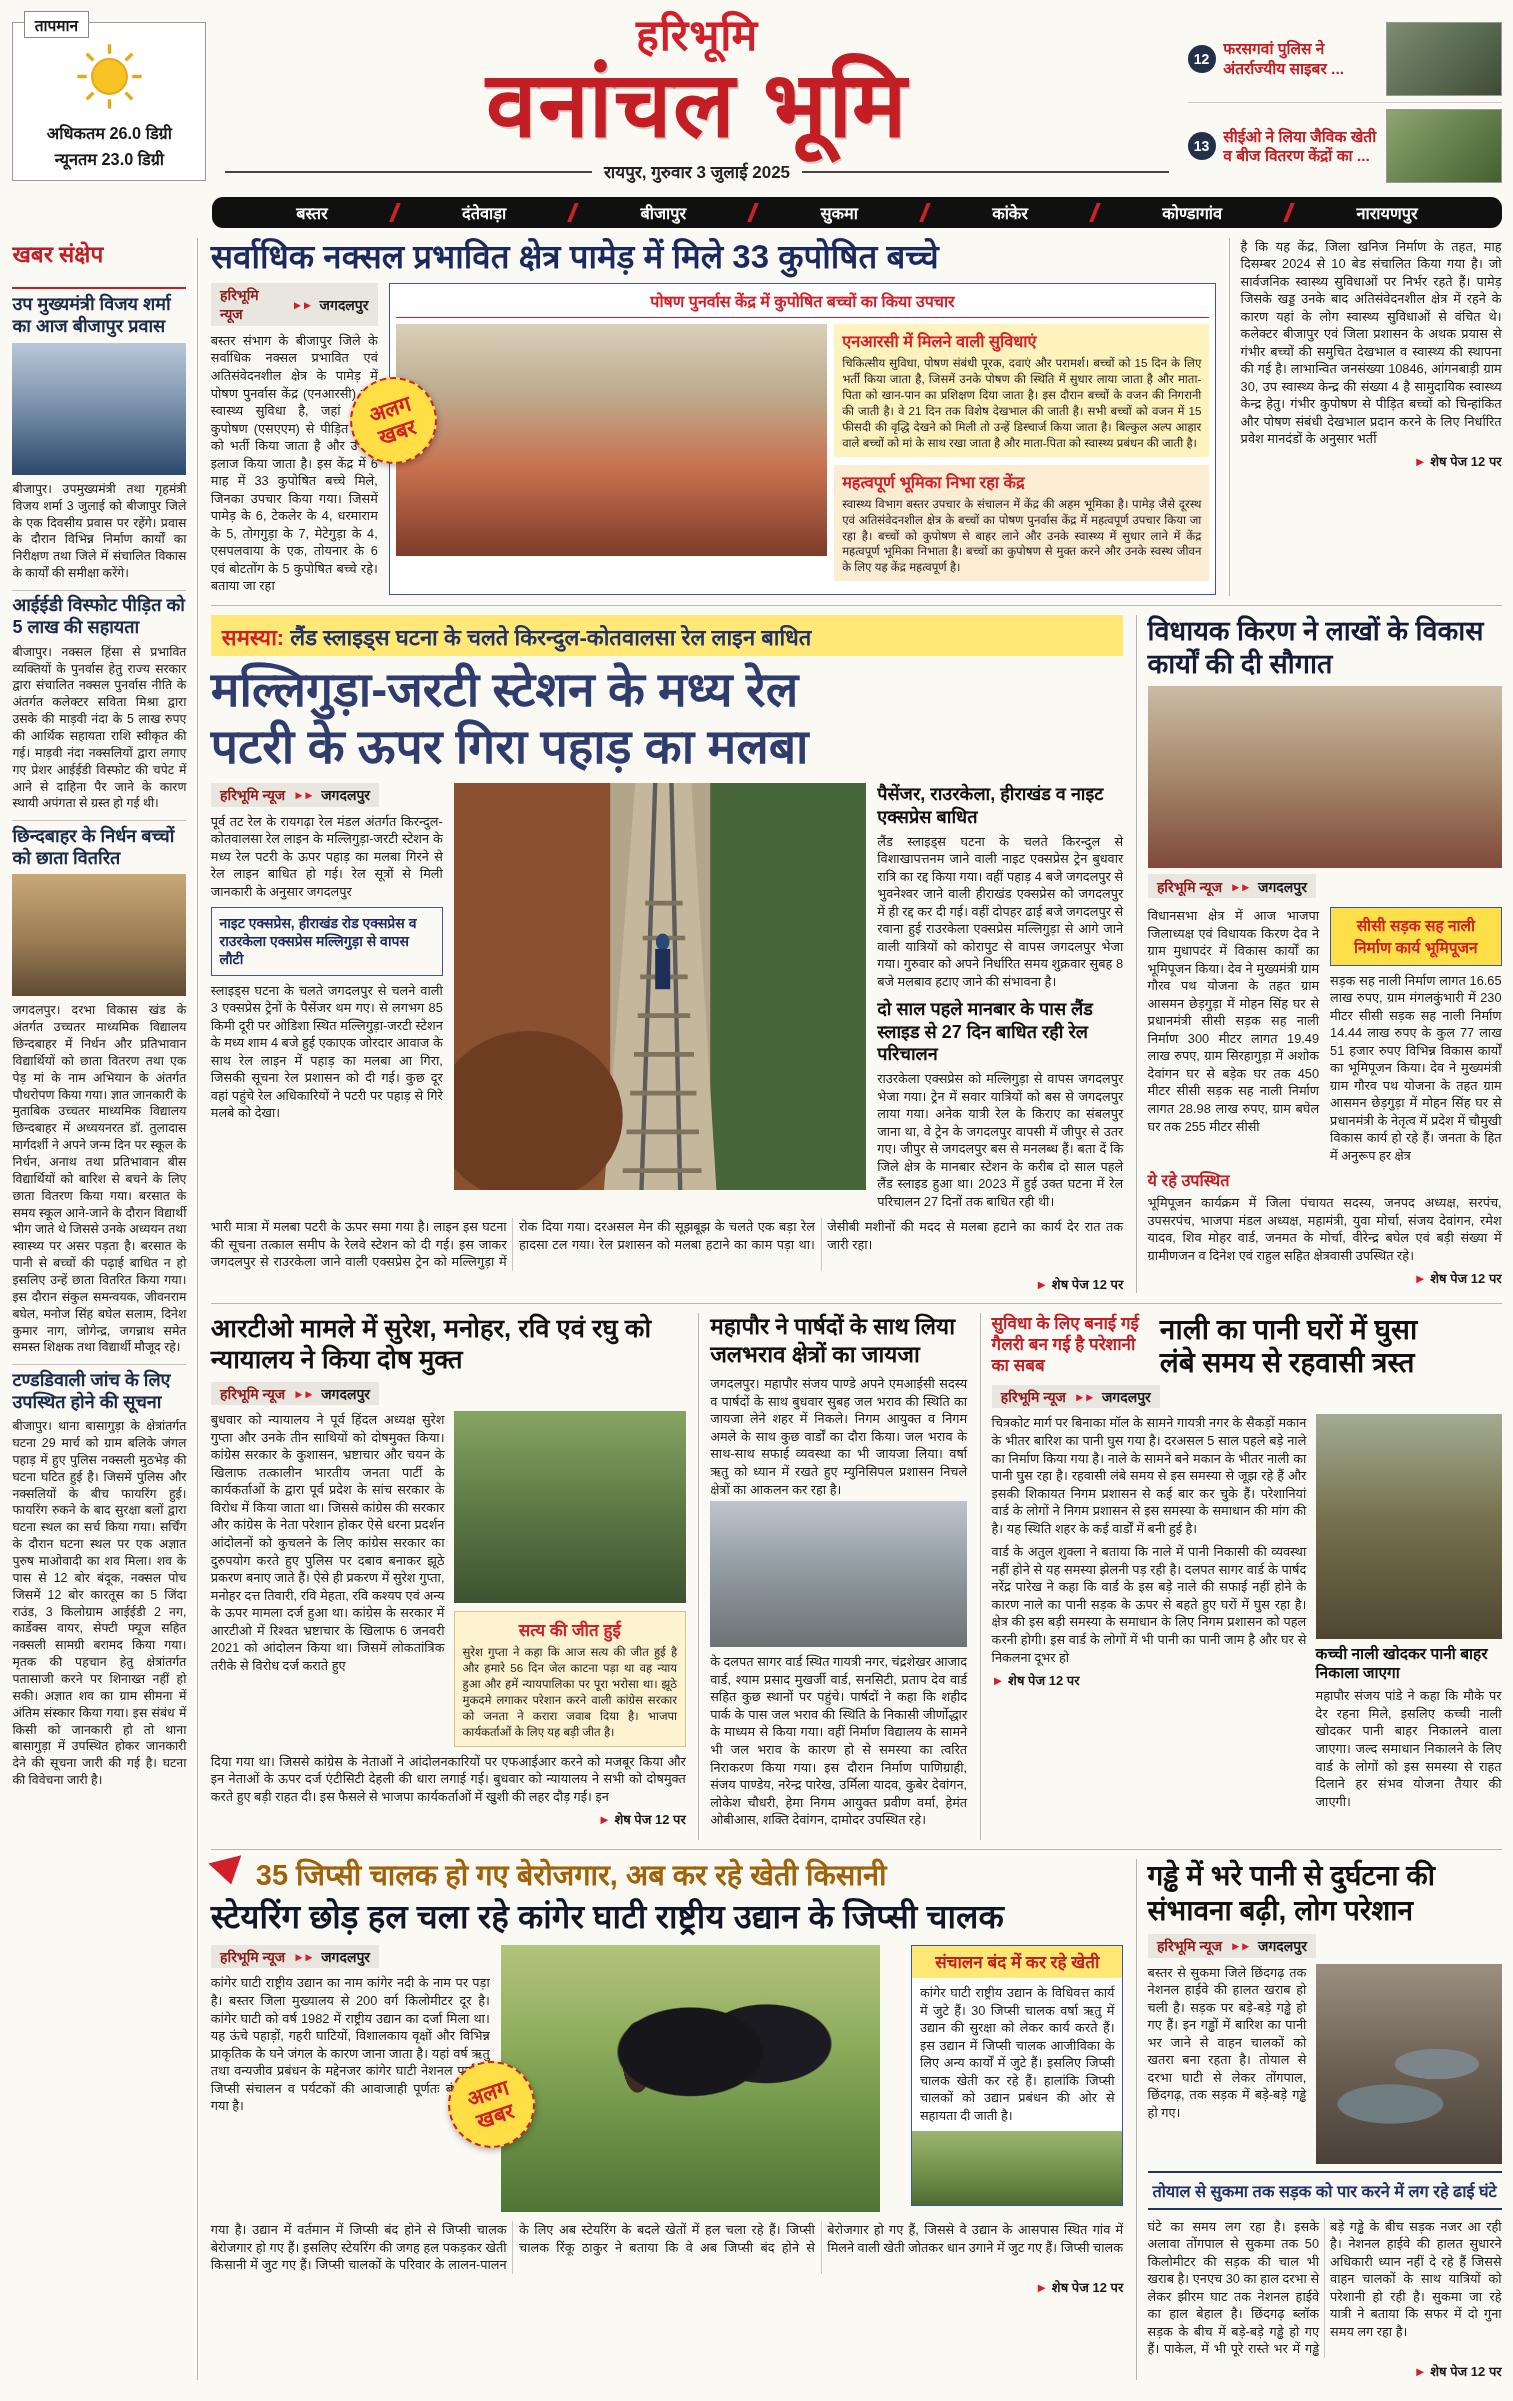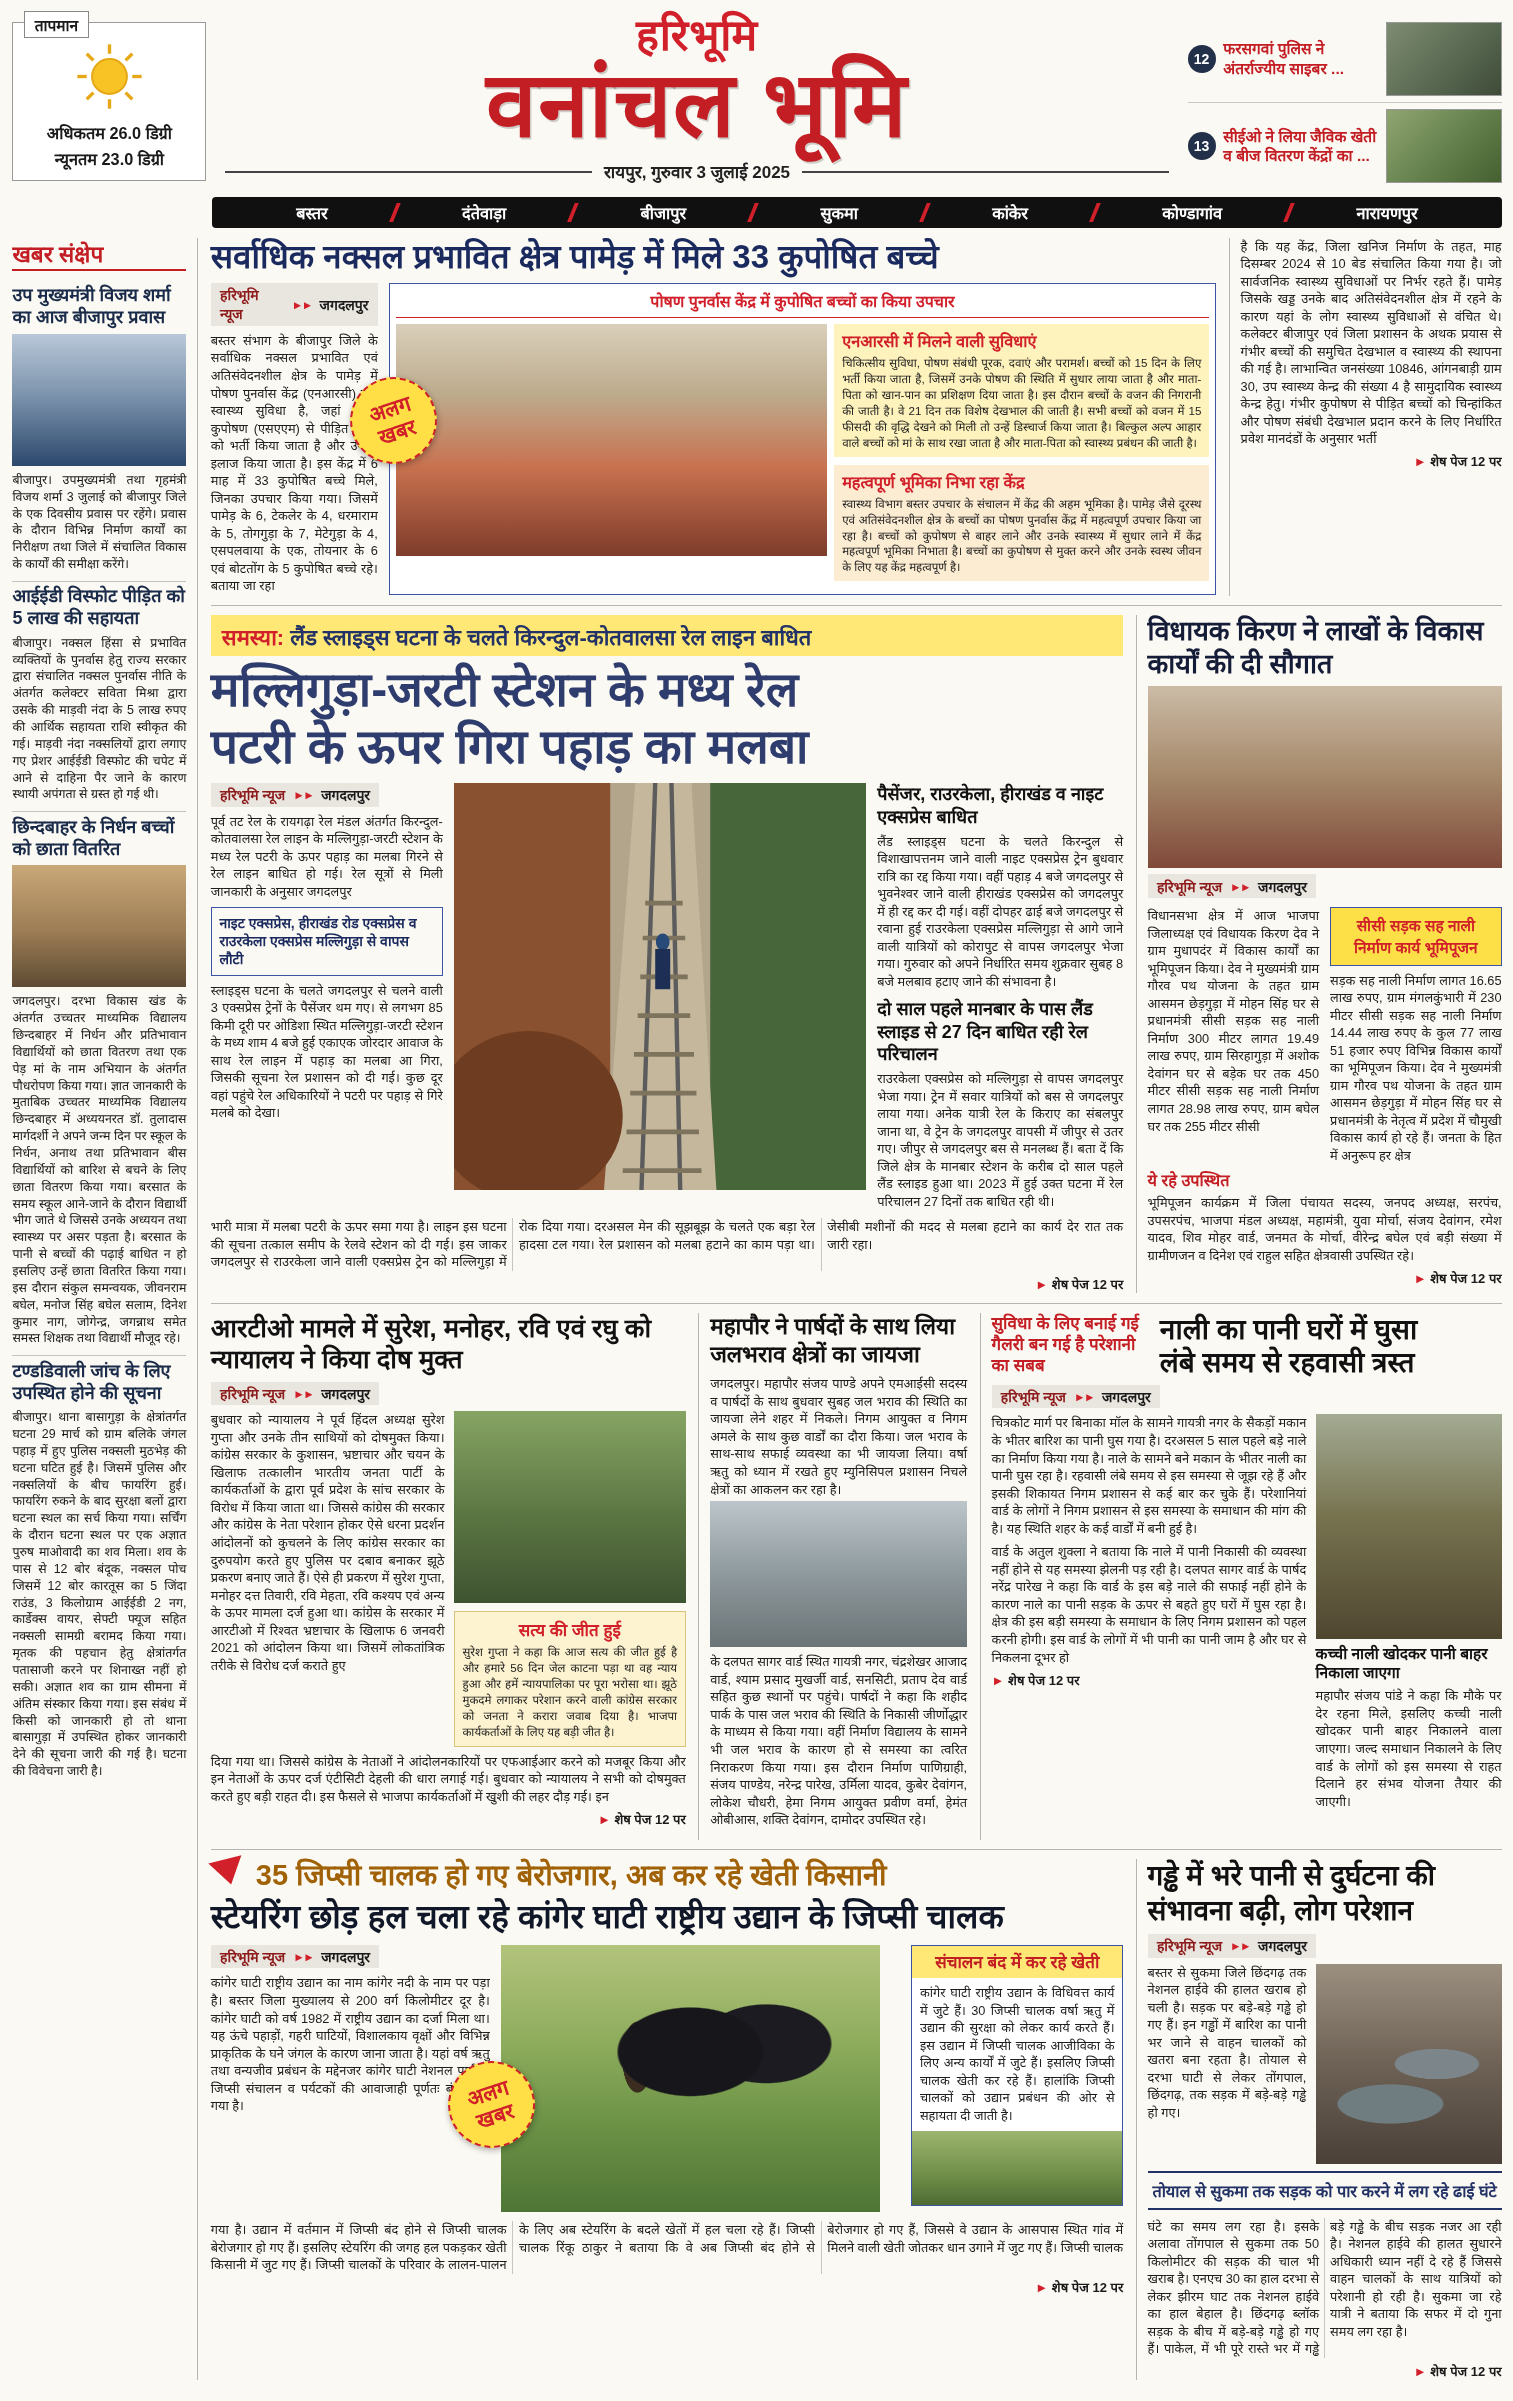--- a/index.html
+++ b/index.html
@@ -18,27 +18,27 @@
   .paper-title{color:#c41e25;font-size:91px;font-weight:bold;line-height:1.05;letter-spacing:1.5px;text-shadow:1.5px 2.3px 0 rgba(0,0,0,.18);text-align:center;}
   .dateline{display:flex;align-items:center;gap:12.4px;margin-top:7.7px;font-size:17px;font-weight:bold;color:#222;}
   .dateline::before,.dateline::after{content:"";flex:1;height:1.5px;background:#444;}
   .teasers{padding-top:4.6px;}
   .teaser{display:flex;align-items:center;gap:7.7px;padding:6.2px 0;}
   .teaser + .teaser{border-top:0.8px solid #c9c9c9;}
   .numcirc{width:28px;height:28px;min-width:28px;border-radius:50%;background:#233049;color:#fff;font-weight:bold;font-size:14px;display:flex;align-items:center;justify-content:center;}
   .teaser-text{color:#c41e25;font-weight:bold;font-size:15.5px;line-height:1.25;flex:1;}
   .thumb{width:116px;min-width:116px;height:74px;border:0.8px solid #999;}
   
-  .regionbar{margin:7.7px 0 0 200px;background:#101010;display:flex;align-items:center;justify-content:space-evenly;padding:4.6px 18.6px;border-radius:4px;}
+  .regionbar{margin:7.7px 0 0 200px;background:#101010;display:flex;align-items:center;justify-content:space-evenly;padding:4.6px 18.6px;border-radius:11px;}
   .region{color:#fff;font-weight:bold;font-size:16.3px;white-space:nowrap;}
   .rsep{width:3.9px;height:18.6px;background:#d1202a;transform:skewX(-22deg);}
   
   .content{display:grid;grid-template-columns:186px 1fr;column-gap:12.4px;margin-top:9.3px;}
   .sidebar{border-right:0.8px solid #b5b5b5;padding-right:11px;}
-  .sb-title{color:#c41e25;font-size:22.5px;font-weight:bold;border-bottom:2.3px double #c41e25;padding-bottom:0;margin-bottom:10px;}
+  .sb-title{color:#c41e25;font-size:22.5px;font-weight:bold;border-bottom:2.3px double #c41e25;padding-bottom:18px;margin-bottom:1px;}
   .sb-item{padding:4.6px 0 7.7px;}
   .sb-item + .sb-item{border-top:0.8px solid #c2c2c2;}
   .sb-head{font-size:18px;font-weight:bold;color:#1a2b4a;line-height:1.22;margin-bottom:4.6px;}
   .sb-body{font-size:12.4px;line-height:1.36;text-align:justify;}
   .ph{background:#999;position:relative;overflow:hidden;margin:3.1px 0 6.2px;}
   
   .bd{font-size:12.8px;line-height:1.37;text-align:justify;color:#1d1d1d;}
   .byline{display:inline-flex;align-items:center;gap:8px;background:#e9e6df;padding:2.3px 9.3px;font-size:14px;font-weight:bold;margin-bottom:6.2px;}
   .byline .bl-brand{color:#8d1b1b;}
   .byline .bl-arr{color:#d1202a;font-size:11.6px;letter-spacing:-1.5px;}

